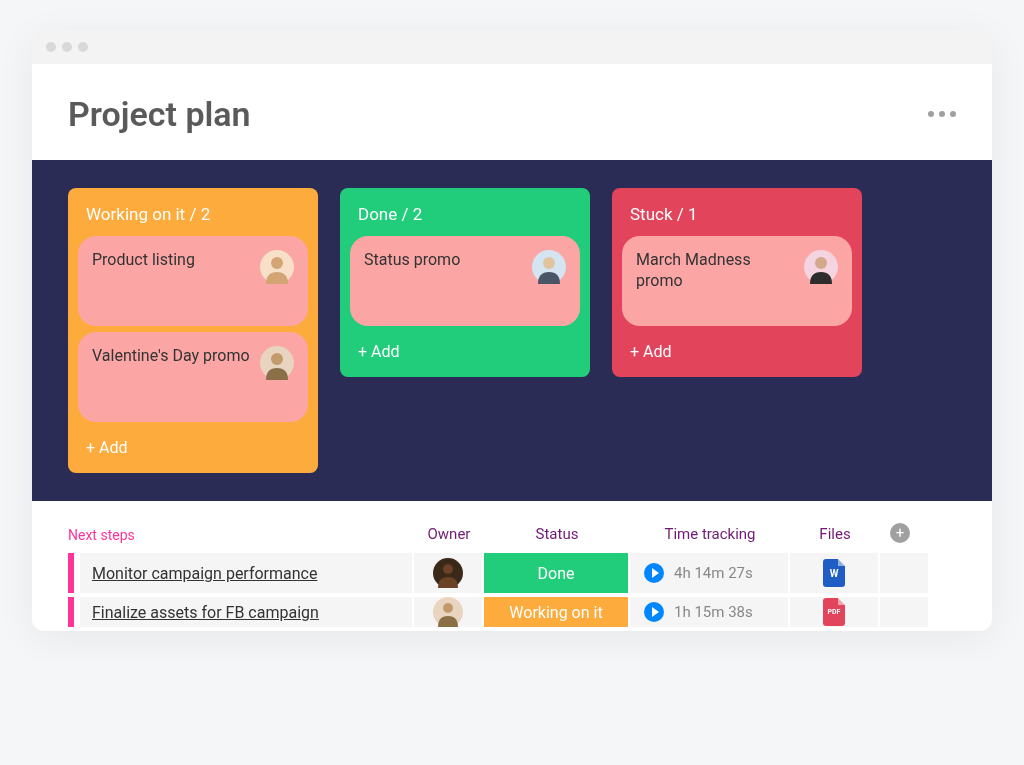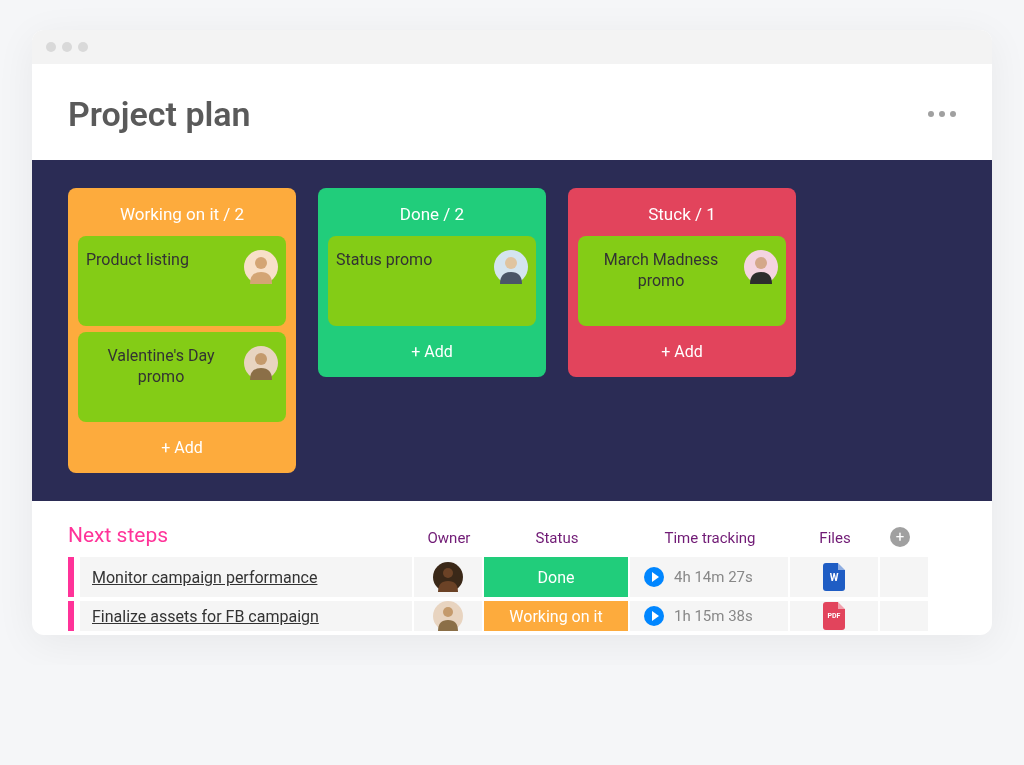--- a/index.html
+++ b/index.html
@@ -48,39 +48,38 @@
     }
     .board {
       background: #2b2c55;
       padding: 28px 36px;
       display: flex;
       gap: 22px;
       align-items: flex-start;
     }
     .column {
       border-radius: 8px;
-      width: 228px;
+      width: 250px;
       padding: 10px 10px 14px 10px;
       display: flex;
       flex-direction: column;
-      text-align: center;
     }
     .col-working { background: #fdab3d; }
     .col-done    { background: #21cd7b; }
     .col-stuck   { background: #e2445c; }
     .col-header {
       color: #fff;
       font-size: 17px;
       font-weight: 400;
       padding: 6px 8px 12px 8px;
     }
     .card {
-      background: #84cc16;
-      border-radius: 8px;
-      padding: 14px 8px;
+      background: #fca5a5;
+      border-radius: 18px;
+      padding: 14px 14px;
       display: flex;
       align-items: flex-start;
       justify-content: space-between;
       min-height: 90px;
       margin-bottom: 6px;
     }
     .card-title {
       font-size: 16px;
       color: #333;
       line-height: 1.3;
@@ -108,21 +107,21 @@
     .next-steps {
       padding: 22px 36px 0 36px;
     }
     .ns-header-row {
       display: flex;
       align-items: flex-end;
       margin-bottom: 10px;
     }
     .ns-title {
       color: #ff3399;
-      font-size: 21px;
+      font-size: 14px;
       font-weight: 400;
       flex: 0 0 346px;
     }
     .ns-col-h {
       color: #701a75;
       font-size: 15px;
       text-align: center;
     }
     .ns-col-owner { width: 70px; }
     .ns-col-status { width: 146px; }

